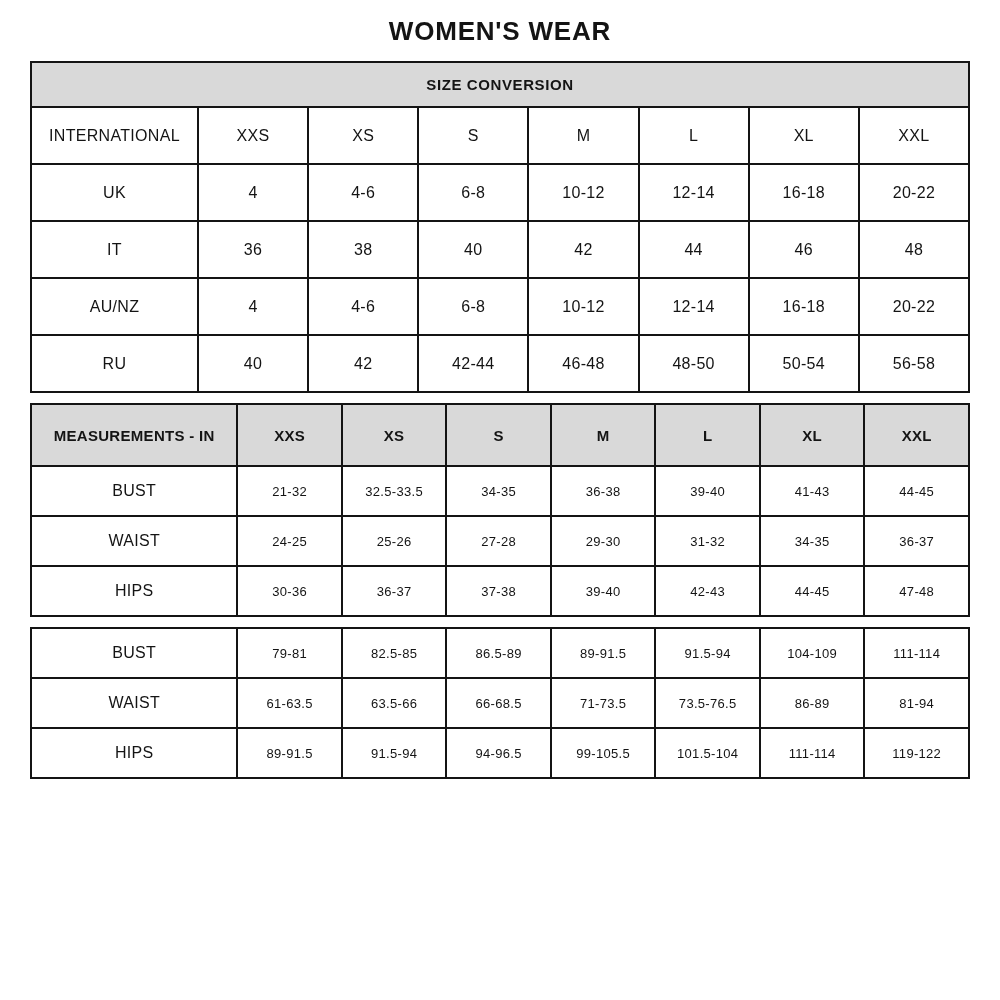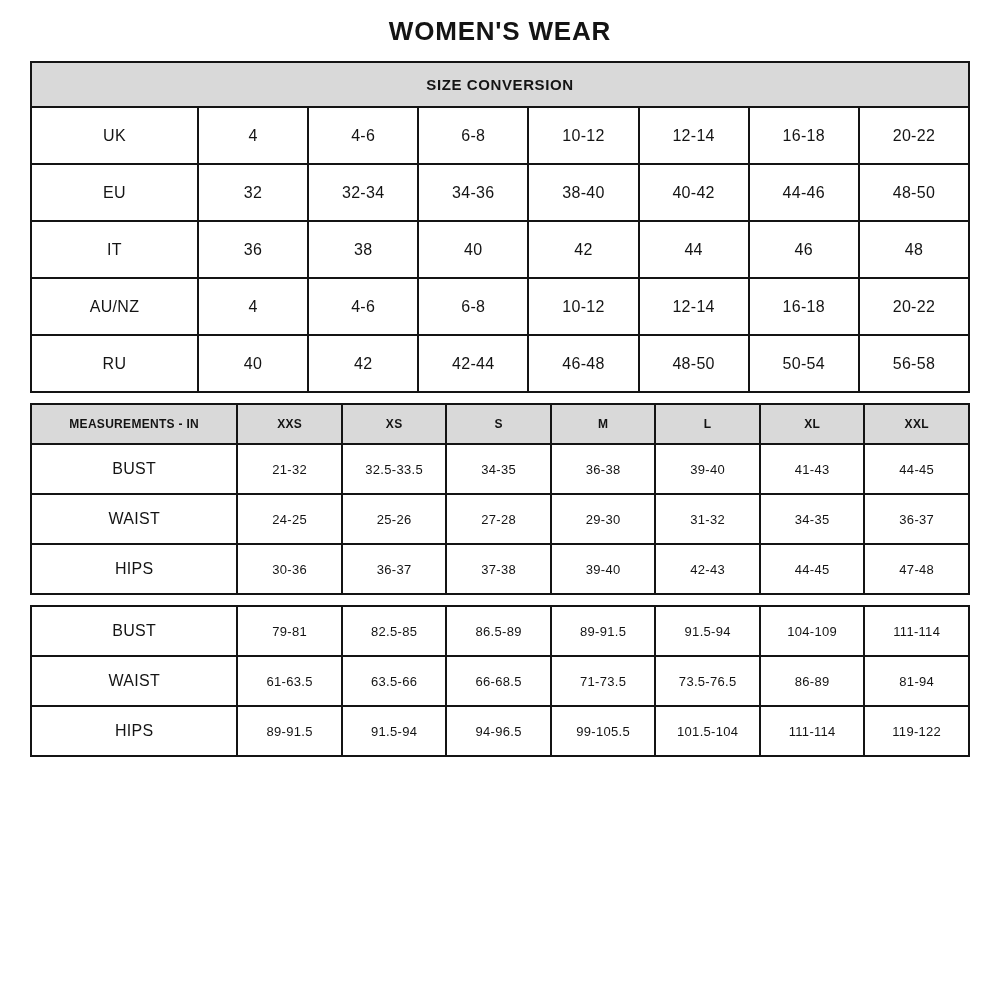--- a/index.html
+++ b/index.html
@@ -37,24 +37,24 @@
   #conv td.banner {
     height: 45px;
     background: var(--hdr, #d9d9d9);
     font-weight: bold;
     font-size: 15px;
     letter-spacing: 0.6px;
   }
   
   .meas .col-label { width: 22%; }
   .meas th.hdr {
-    height: 40px;
+    height: 62px;
     background: var(--hdr, #d9d9d9);
     font-weight: bold;
-    font-size: 12px;
+    font-size: 15px;
   }
   .meas td { height: 50px; }
   .meas td.lbl { font-size: 16px; }
   .meas td.mval { font-size: 13px; border-radius: 17px; }
   #conv td.lbl, #conv td.val { font-size: 16px; }
 </style>
 </head>
 <body>
 
 <div class="page">
@@ -62,42 +62,42 @@
   <h1 class="title">WOMEN'S WEAR</h1>
 
   <table id="conv">
     <colgroup>
       <col class="col-label">
       <col span="7" class="col-size">
     </colgroup>
     <tbody>
         <tr>
           <td class="banner" colspan="8">SIZE CONVERSION</td>
+        </tr>
+        <tr>
+          <td class="lbl">INTERNATIONAL</td>
+          <td class="val">XXS</td>
+          <td class="val">XS</td>
+          <td class="val">S</td>
+          <td class="val">M</td>
+          <td class="val">L</td>
+          <td class="val">XL</td>
+          <td class="val">XXL</td>
         </tr>
         <tr>
           <td class="lbl">UK</td>
           <td class="val">4</td>
           <td class="val">4-6</td>
           <td class="val">6-8</td>
           <td class="val">10-12</td>
           <td class="val">12-14</td>
           <td class="val">16-18</td>
           <td class="val">20-22</td>
         </tr>
         <tr>
-          <td class="lbl">EU</td>
-          <td class="val">32</td>
-          <td class="val">32-34</td>
-          <td class="val">34-36</td>
-          <td class="val">38-40</td>
-          <td class="val">40-42</td>
-          <td class="val">44-46</td>
-          <td class="val">48-50</td>
-        </tr>
-        <tr>
           <td class="lbl">IT</td>
           <td class="val">36</td>
           <td class="val">38</td>
           <td class="val">40</td>
           <td class="val">42</td>
           <td class="val">44</td>
           <td class="val">46</td>
           <td class="val">48</td>
         </tr>
         <tr>

